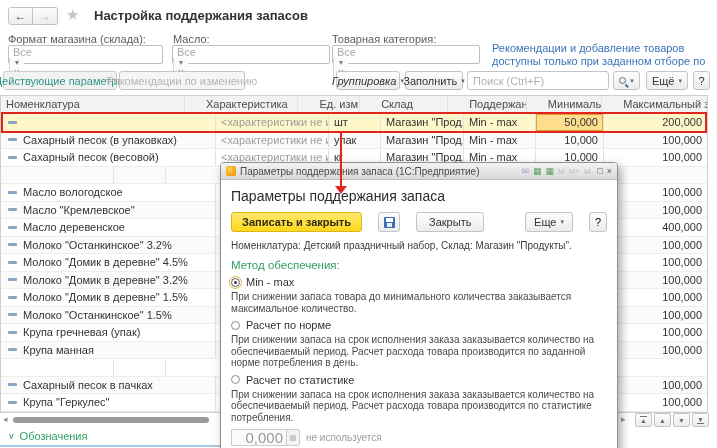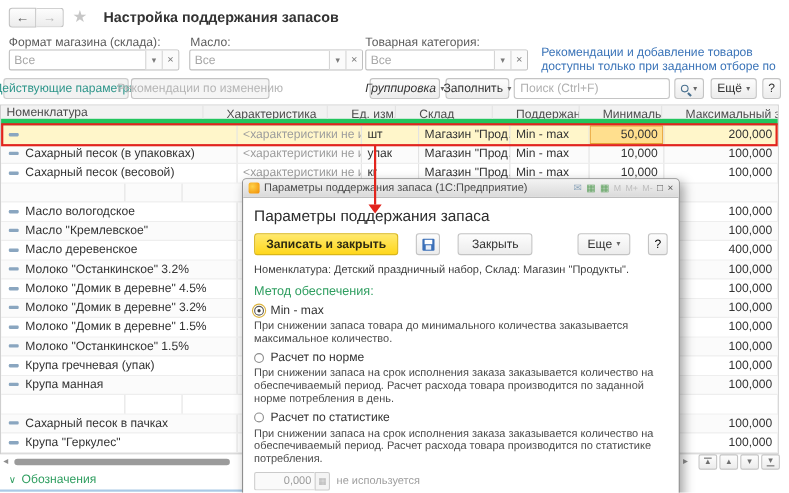--- a/index.html
+++ b/index.html
@@ -11,21 +11,21 @@
   .navbtns { position:absolute; left:8px; top:7px; display:flex; }
   .navbtn { width:25px; height:18px; border:1px solid #c2c2c2; background:linear-gradient(#fdfdfd,#ececec); color:#555; font-size:12px; line-height:16px; text-align:center; cursor:pointer; }
   .navbtn.back { border-radius:3px 0 0 3px; }
   .navbtn.fwd  { border-radius:0 3px 3px 0; border-left:none; color:#b9b9b9; }
   .star { position:absolute; left:66px; top:6px; font-size:15px; color:#c7c7c7; }
   .page-title { position:absolute; left:94px; top:8px; font-size:13px; font-weight:bold; color:#333; }
 
   
   .flabel { position:absolute; top:33px; font-size:11px; color:#5d5d5d; }
   .fl1 { left:8px; } .fl2 { left:173px; } .fl3 { left:332px; }
-  .combo { position:absolute; top:45px; height:19px; border:1px solid #bfbfbf; border-radius:2px; background:#fff; display:flex; align-items:stretch; }
+  .combo { position:absolute; top:45px; height:19px; border:1px solid #bfbfbf; border-radius:2px; background:#fff; display:flex; align-items:stretch;flex-direction:column; }
   .cb1 { left:8px;   width:155px; }
   .cb2 { left:172px; width:158px; }
   .cb3 { left:332px; width:148px; }
   .combo input { flex:1; border:none; outline:none; font-size:11px; padding:0 4px; color:#333; min-width:10px; background:transparent; }
   .combo input::placeholder { color:#a8a8a8; }
   .cbtn { width:15px; border-left:1px solid #d5d5d5; color:#7b7b7b; font-size:8px; display:flex; align-items:center; justify-content:center; cursor:pointer; background:#fbfbfb; }
   .cbtn.x { font-size:10px; }
   .notice { position:absolute; left:492px; top:42px; width:224px; color:#3b74b8; font-size:11px; line-height:13px; }
 
   
@@ -41,21 +41,21 @@
   .searchbox input::placeholder { color:#b0b0b0; }
   .searchbox .clr { width:14px; color:#9a9a9a; font-size:10px; display:flex; align-items:center; justify-content:center; cursor:pointer; }
   .tbtn.lens { left:613px; width:27px; padding:0 3px; }
   .lens-ic { width:7px; height:7px; border:1.5px solid #49708f; border-radius:50%; position:relative; display:inline-block; }
   .lens-ic::after { content:""; position:absolute; width:4px; height:1.5px; background:#49708f; transform:rotate(45deg); left:5px; top:7px; }
   .tbtn.more { left:646px; width:42px; }
   .tbtn.help { left:693px; width:17px; padding:0; }
 
   
   .table { position:absolute; left:0; top:95px; width:708px; border:1px solid #cfcfcf; background:#fff; }
-  .thead { display:flex; height:18px; background:#f2f2f2; border-bottom:6px solid #22c55e; color:#4d4d4d;gap:16px; }
+  .thead { display:flex; height:18px; background:#f2f2f2; border-bottom:1px solid #22c55e; color:#4d4d4d;gap:16px; }
   .thead .cell { line-height:17px; }
   .cell { overflow:hidden; white-space:nowrap; padding:0 5px; border-right:1px solid #e3e3e3; font-size:11px; }
   .c0 { width:215px; display:flex; align-items:center; }
   .c1 { width:113px; } .c2 { width:52px; } .c3 { width:83px; } .c4 { width:72px; }
   .c5 { width:68px; text-align:right; } .c6 { width:103px; text-align:right; border-right:none; }
   .trow { display:flex; height:17.5px; border-bottom:1px solid #ededed; align-items:stretch; cursor:pointer; }
   .trow:nth-child(even) { background:#fbfbfb; }
   .trow .cell { line-height:16.5px; }
   .trow.sel { background:#fff6ca; }
   .trow.sel .c0 { font-weight:bold; }
@@ -106,21 +106,21 @@
   .dmethod { color:#2f9e60; font-size:11.5px; margin-bottom:5px; }
   .opt { display:flex; align-items:center; gap:6px; margin:3px 0; cursor:pointer; }
   .radio { width:9px; height:9px; border:1px solid #8c8c8c; border-radius:50%; background:#fff; position:relative; flex:none; }
   .opt.on .radio { border-color:#5a5a5a; outline:1px solid #dcb440; outline-offset:1px; }
   .opt.on .radio::after { content:""; position:absolute; left:2px; top:2px; width:3px; height:3px; background:#3a3a3a; border-radius:50%; }
   .opt .olabel { font-size:11px; color:#333; }
   .odesc { font-size:10px; color:#4a4a4a; line-height:11.5px; margin:2px 0 5px; }
   .frow { display:flex; align-items:center; margin:6px 0; height:17px; }
   .frow .flab { width:112px; font-size:11px; color:#333; flex:none; }
   .numin { display:flex; height:17px; margin-right:6px; }
-  .numin input { width:55px; height:17px; border:1px solid #9b9b9b; border-right:none; border-radius:2px 0 0 2px; text-align:right; font-size:10px; padding:0 3px; color:#333; outline:none; }
+  .numin input { width:55px; height:17px; border:1px solid #9b9b9b; border-right:none; border-radius:2px 0 0 2px; text-align:right; font-size:15px; padding:0 3px; color:#333; outline:none; }
   .numin .calc { width:14px; border:1px solid #9b9b9b; border-radius:0 2px 2px 0; background:#f4f4f4; color:#7e7e7e; font-size:8px; display:flex; align-items:center; justify-content:center; cursor:pointer; }
   .frow.off .numin input { border-color:#cbcbcb; color:#9a9a9a; }
   .frow.off .numin .calc { border-color:#cbcbcb; color:#b5b5b5; }
   .fsuffix { font-size:10px; color:#555; }
   .frow.off .fsuffix { color:#9d9d9d; }
 </style>
 </head>
 <body>
 
 <div class="app">

